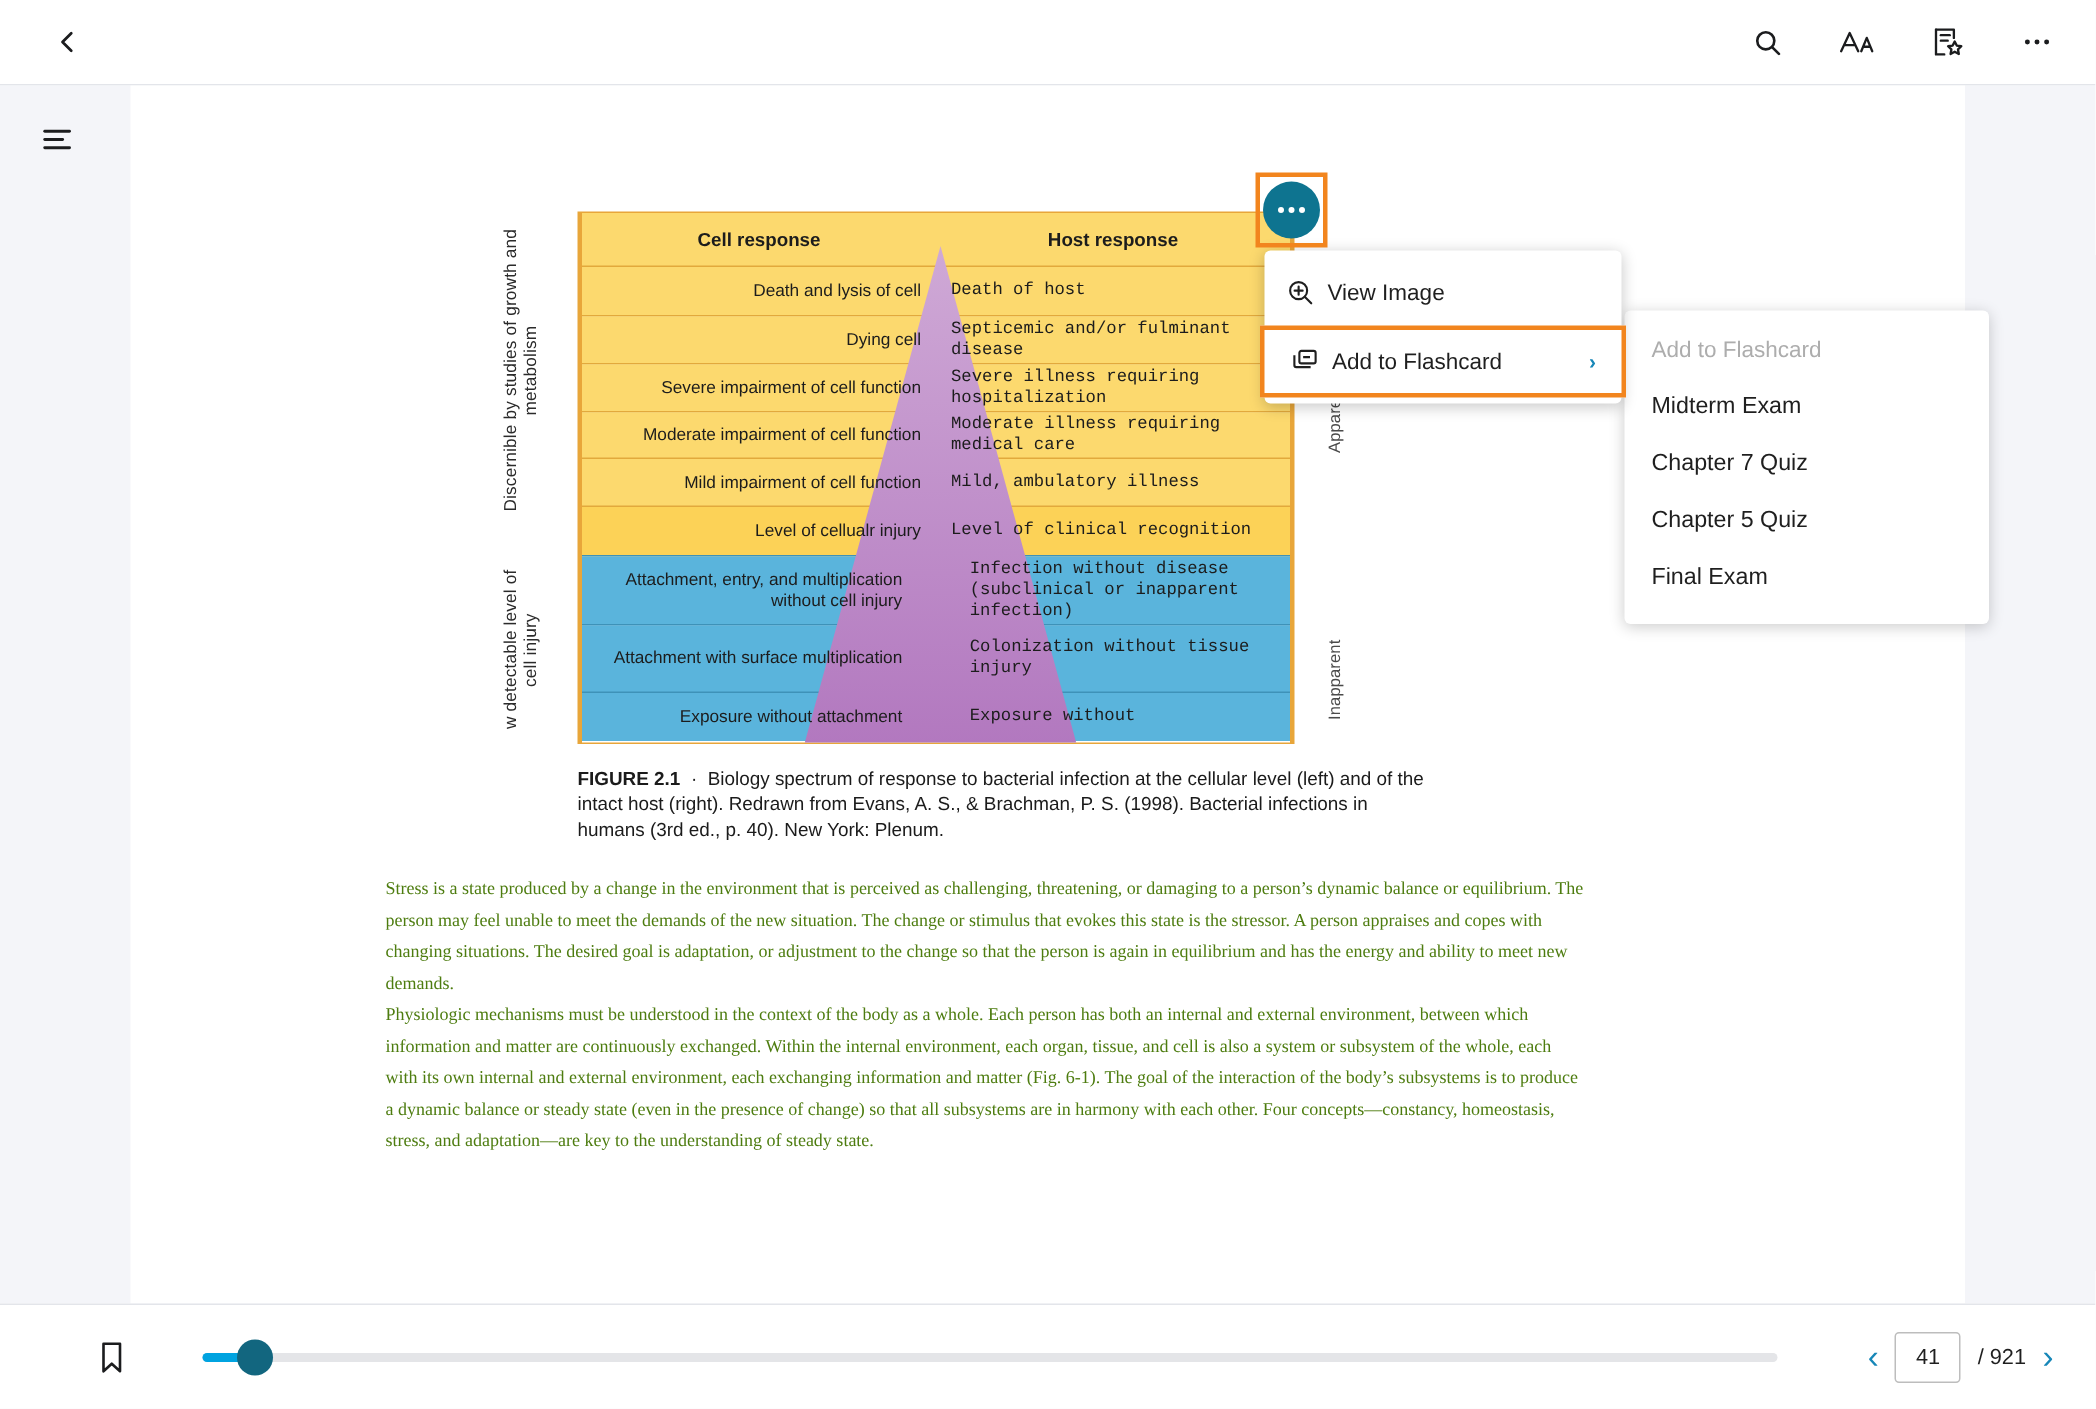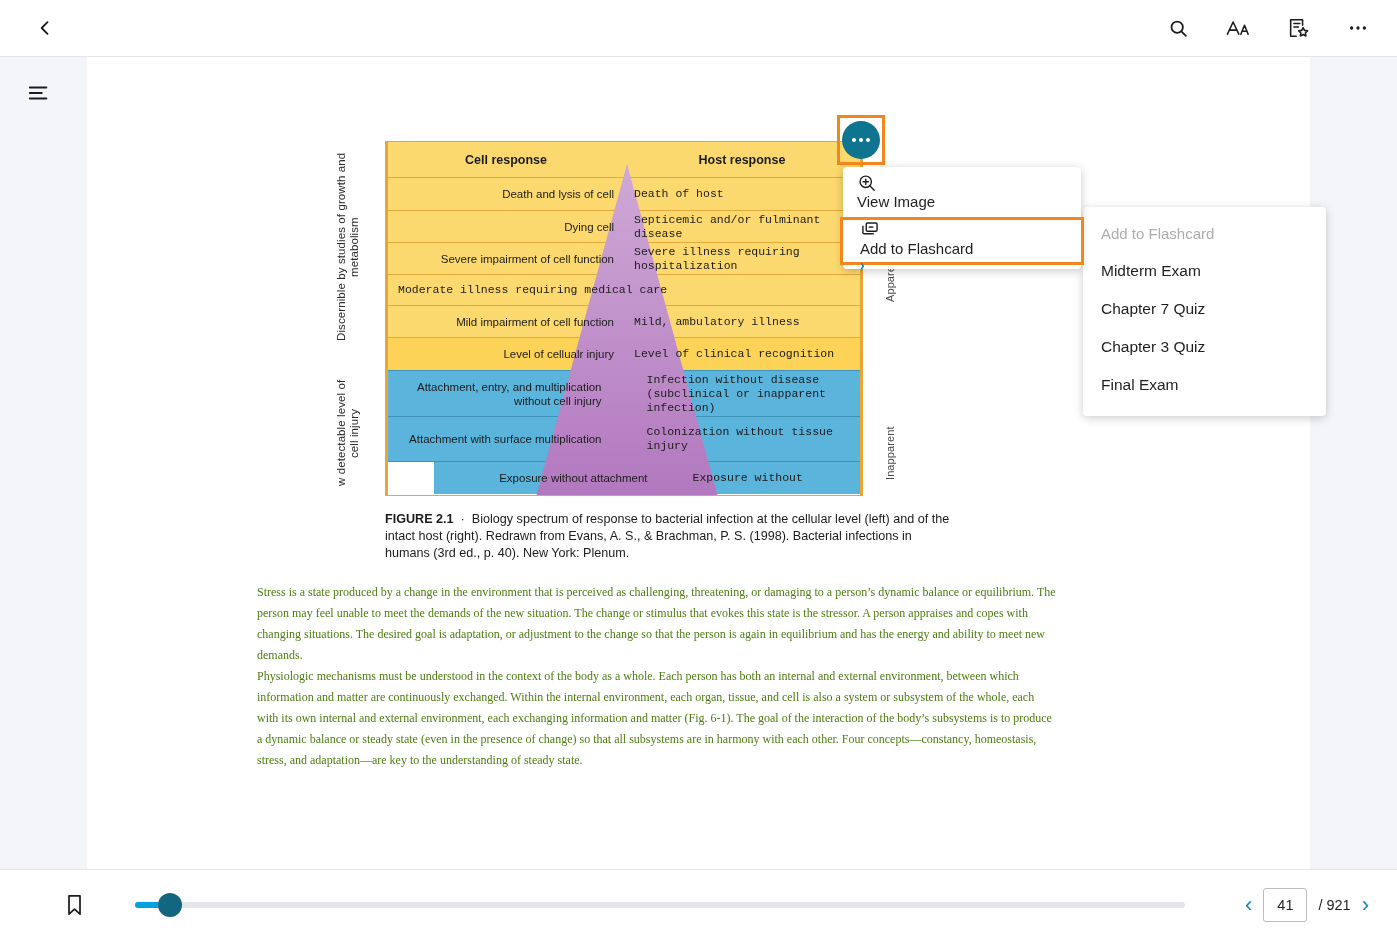--- a/index.html
+++ b/index.html
@@ -111,22 +111,22 @@
     width:4px; height:4px; border-radius:50%; background:#fff; display:inline-block; margin:0 1.6px;
   }
 
   .menu {
     position:absolute; left:843px; top:167px; width:238px;
     background:#ffffff; border-radius:4px;
     box-shadow:0 2px 10px rgba(0,0,0,.22); z-index:30;
     padding:6px 0 4px;
   }
   .menu-item {
-    display:flex; align-items:flex-start; height:44px; padding:0 14px;
-    font-size:15px; color:#1f1f1f; cursor:pointer; position:relative;flex-direction:column;
+    display:flex; align-items:center; height:44px; padding:0 14px;
+    font-size:15px; color:#1f1f1f; cursor:pointer; position:relative;
   }
   .menu-item .mi-ico { width:28px; display:flex; align-items:center; color:#1f1f1f; }
   .menu-item .mi-label { flex:1; }
   .menu-item .mi-arrow { color:#1787b8; font-size:14px; font-weight:bold; }
   .menu-item.highlighted {
     border:3px solid #f2851e; background:#fff; margin:0 -3px; height:48px; padding:0 17px;
     z-index:33;
   }
 
   .submenu {
@@ -251,39 +251,40 @@
           </div>
           <div class="row band-y" style="height:32px">
             <div class="cell l">Dying cell</div>
             <div class="cell r">Septicemic and/or fulminant disease</div>
           </div>
           <div class="row band-y" style="height:32px">
             <div class="cell l">Severe impairment of cell function</div>
             <div class="cell r">Severe illness requiring hospitalization</div>
           </div>
           <div class="row band-y" style="height:31px">
+            <div class="cell l">Moderate impairment of cell function</div>
             <div class="cell r">Moderate illness requiring medical care</div>
           </div>
           <div class="row band-y" style="height:32px">
             <div class="cell l">Mild impairment of cell function</div>
             <div class="cell r">Mild, ambulatory illness</div>
           </div>
           <div class="row band-y2" style="height:33px; border-bottom:1px solid #3e92b8;">
             <div class="cell l">Level of cellualr injury</div>
             <div class="cell r">Level of clinical recognition</div>
           </div>
           <div class="row blue band-b" style="height:46px">
             <div class="cell l">Attachment, entry, and multiplication without cell injury</div>
             <div class="cell r">Infection without disease (subclinical or inapparent infection)</div>
           </div>
           <div class="row blue band-b" style="height:45px">
             <div class="cell l">Attachment with surface multiplication</div>
             <div class="cell r">Colonization without tissue injury</div>
           </div>
-          <div class="row blue band-b" style="height:32px; border-bottom:none;margin-left:46px;">
+          <div class="row blue band-b" style="height:32px; border-bottom:none;">
             <div class="cell l">Exposure without attachment</div>
             <div class="cell r">Exposure without</div>
           </div>
         </div>
 
         <div class="figcap">
           <b>FIGURE 2.1</b><span>&nbsp;&nbsp;</span><span>·</span><span>&nbsp;&nbsp;</span><span>Biology spectrum of response to bacterial infection at the cellular level (left) and of the intact host (right). Redrawn from Evans, A. S., &amp; Brachman, P. S. (1998). Bacterial infections in humans (3rd ed., p. 40). New York: Plenum.</span>
         </div>
       </div>
     </div>
@@ -324,21 +325,21 @@
       </span>
       <span class="mi-label">Add to Flashcard</span>
       <span class="mi-arrow">›</span>
     </div>
   </div>
 
   <div class="submenu">
     <div class="sm-head">Add to Flashcard</div>
     <div class="sm-item">Midterm Exam</div>
     <div class="sm-item">Chapter 7 Quiz</div>
-    <div class="sm-item">Chapter 3 Quiz</div>
+    <div class="sm-item">Chapter 5 Quiz</div>
     <div class="sm-item">Final Exam</div>
   </div>
 
   <div class="bottombar">
     <div class="bm">
       <svg width="17" height="22" viewBox="0 0 18 24" fill="none" stroke="#1b1c1e" stroke-width="1.9" stroke-linejoin="round">
         <path d="M3 2 H15 V22 L9 16.5 L3 22 Z"></path>
       </svg>
     </div>
     <div class="slider-wrap">

